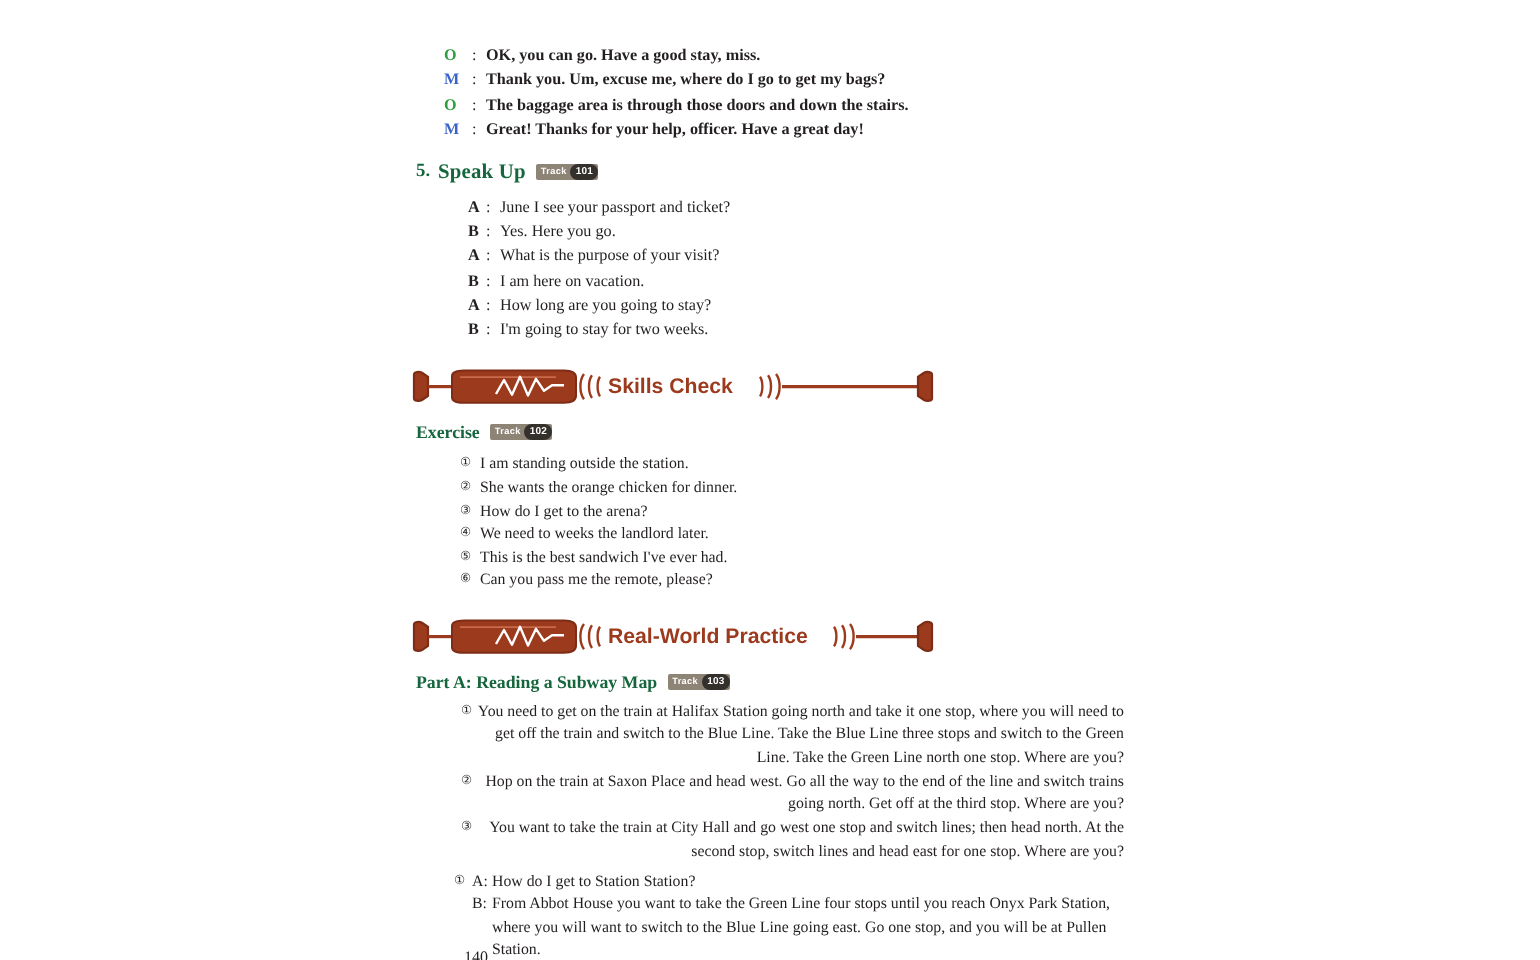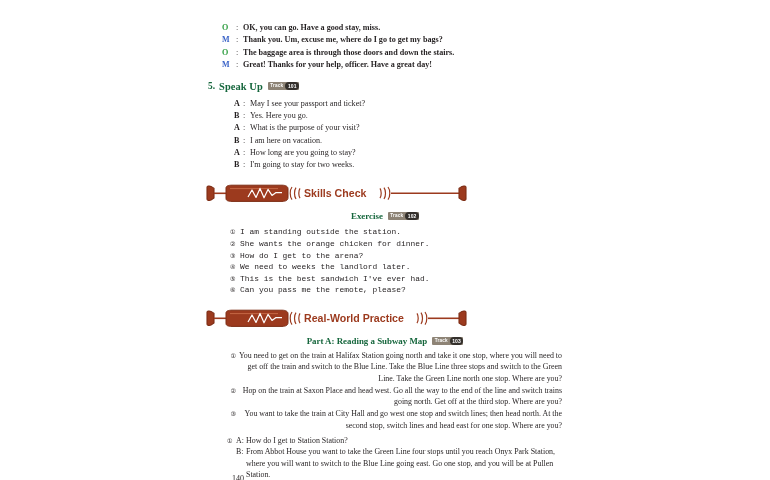--- a/index.html
+++ b/index.html
@@ -133,42 +133,41 @@
 
   
   .sub-head {
     display: flex;
     align-items: center;
     margin-top: 8px;
     margin-left: -14px;
     font-size: 8.9px;
     font-weight: bold;
     color: #15663c;
-    justify-content: center;
   }
 
   
   .num-list {
     margin-top: 5px;
     margin-left: 8px;
   }
   .num-item {
     display: flex;
     align-items: flex-start;
     font-size: 7.9px;
     line-height: 11.6px;
   }
   .num-item .marker {
     flex: 0 0 10px;
     font-family: "DejaVu Sans", sans-serif;
     font-size: 6.2px;
     line-height: 11.6px;
     color: #231f20;
   }
-  .num-item .body { flex: 1 1 auto; font-family: Liberation Mono, monospace; }
+  .num-item .body { flex: 1 1 auto; }
 
   .para-list { margin-top: 4px; margin-left: 5px; text-align: right; }
   .para-item {
     display: flex;
     align-items: flex-start;
     font-size: 7.9px;
     line-height: 11.3px;
     margin-bottom: 1px;
   }
   .para-item .marker {
@@ -255,21 +254,21 @@
       <span class="badge">
         <span class="b-label">Track</span>
         <span class="b-num">101</span>
       </span>
     </div>
 
     <div class="ab-list">
       <div class="ab-row">
         <span class="spk">A</span>
         <span class="colon">:</span>
-        <span>May I see your passport and ticket?</span>
+        <span>June I see your passport and ticket?</span>
       </div>
       <div class="ab-row">
         <span class="spk">B</span>
         <span class="colon">:</span>
         <span>Yes. Here you go.</span>
       </div>
       <div class="ab-row">
         <span class="spk">A</span>
         <span class="colon">:</span>
         <span>What is the purpose of your visit?</span>

